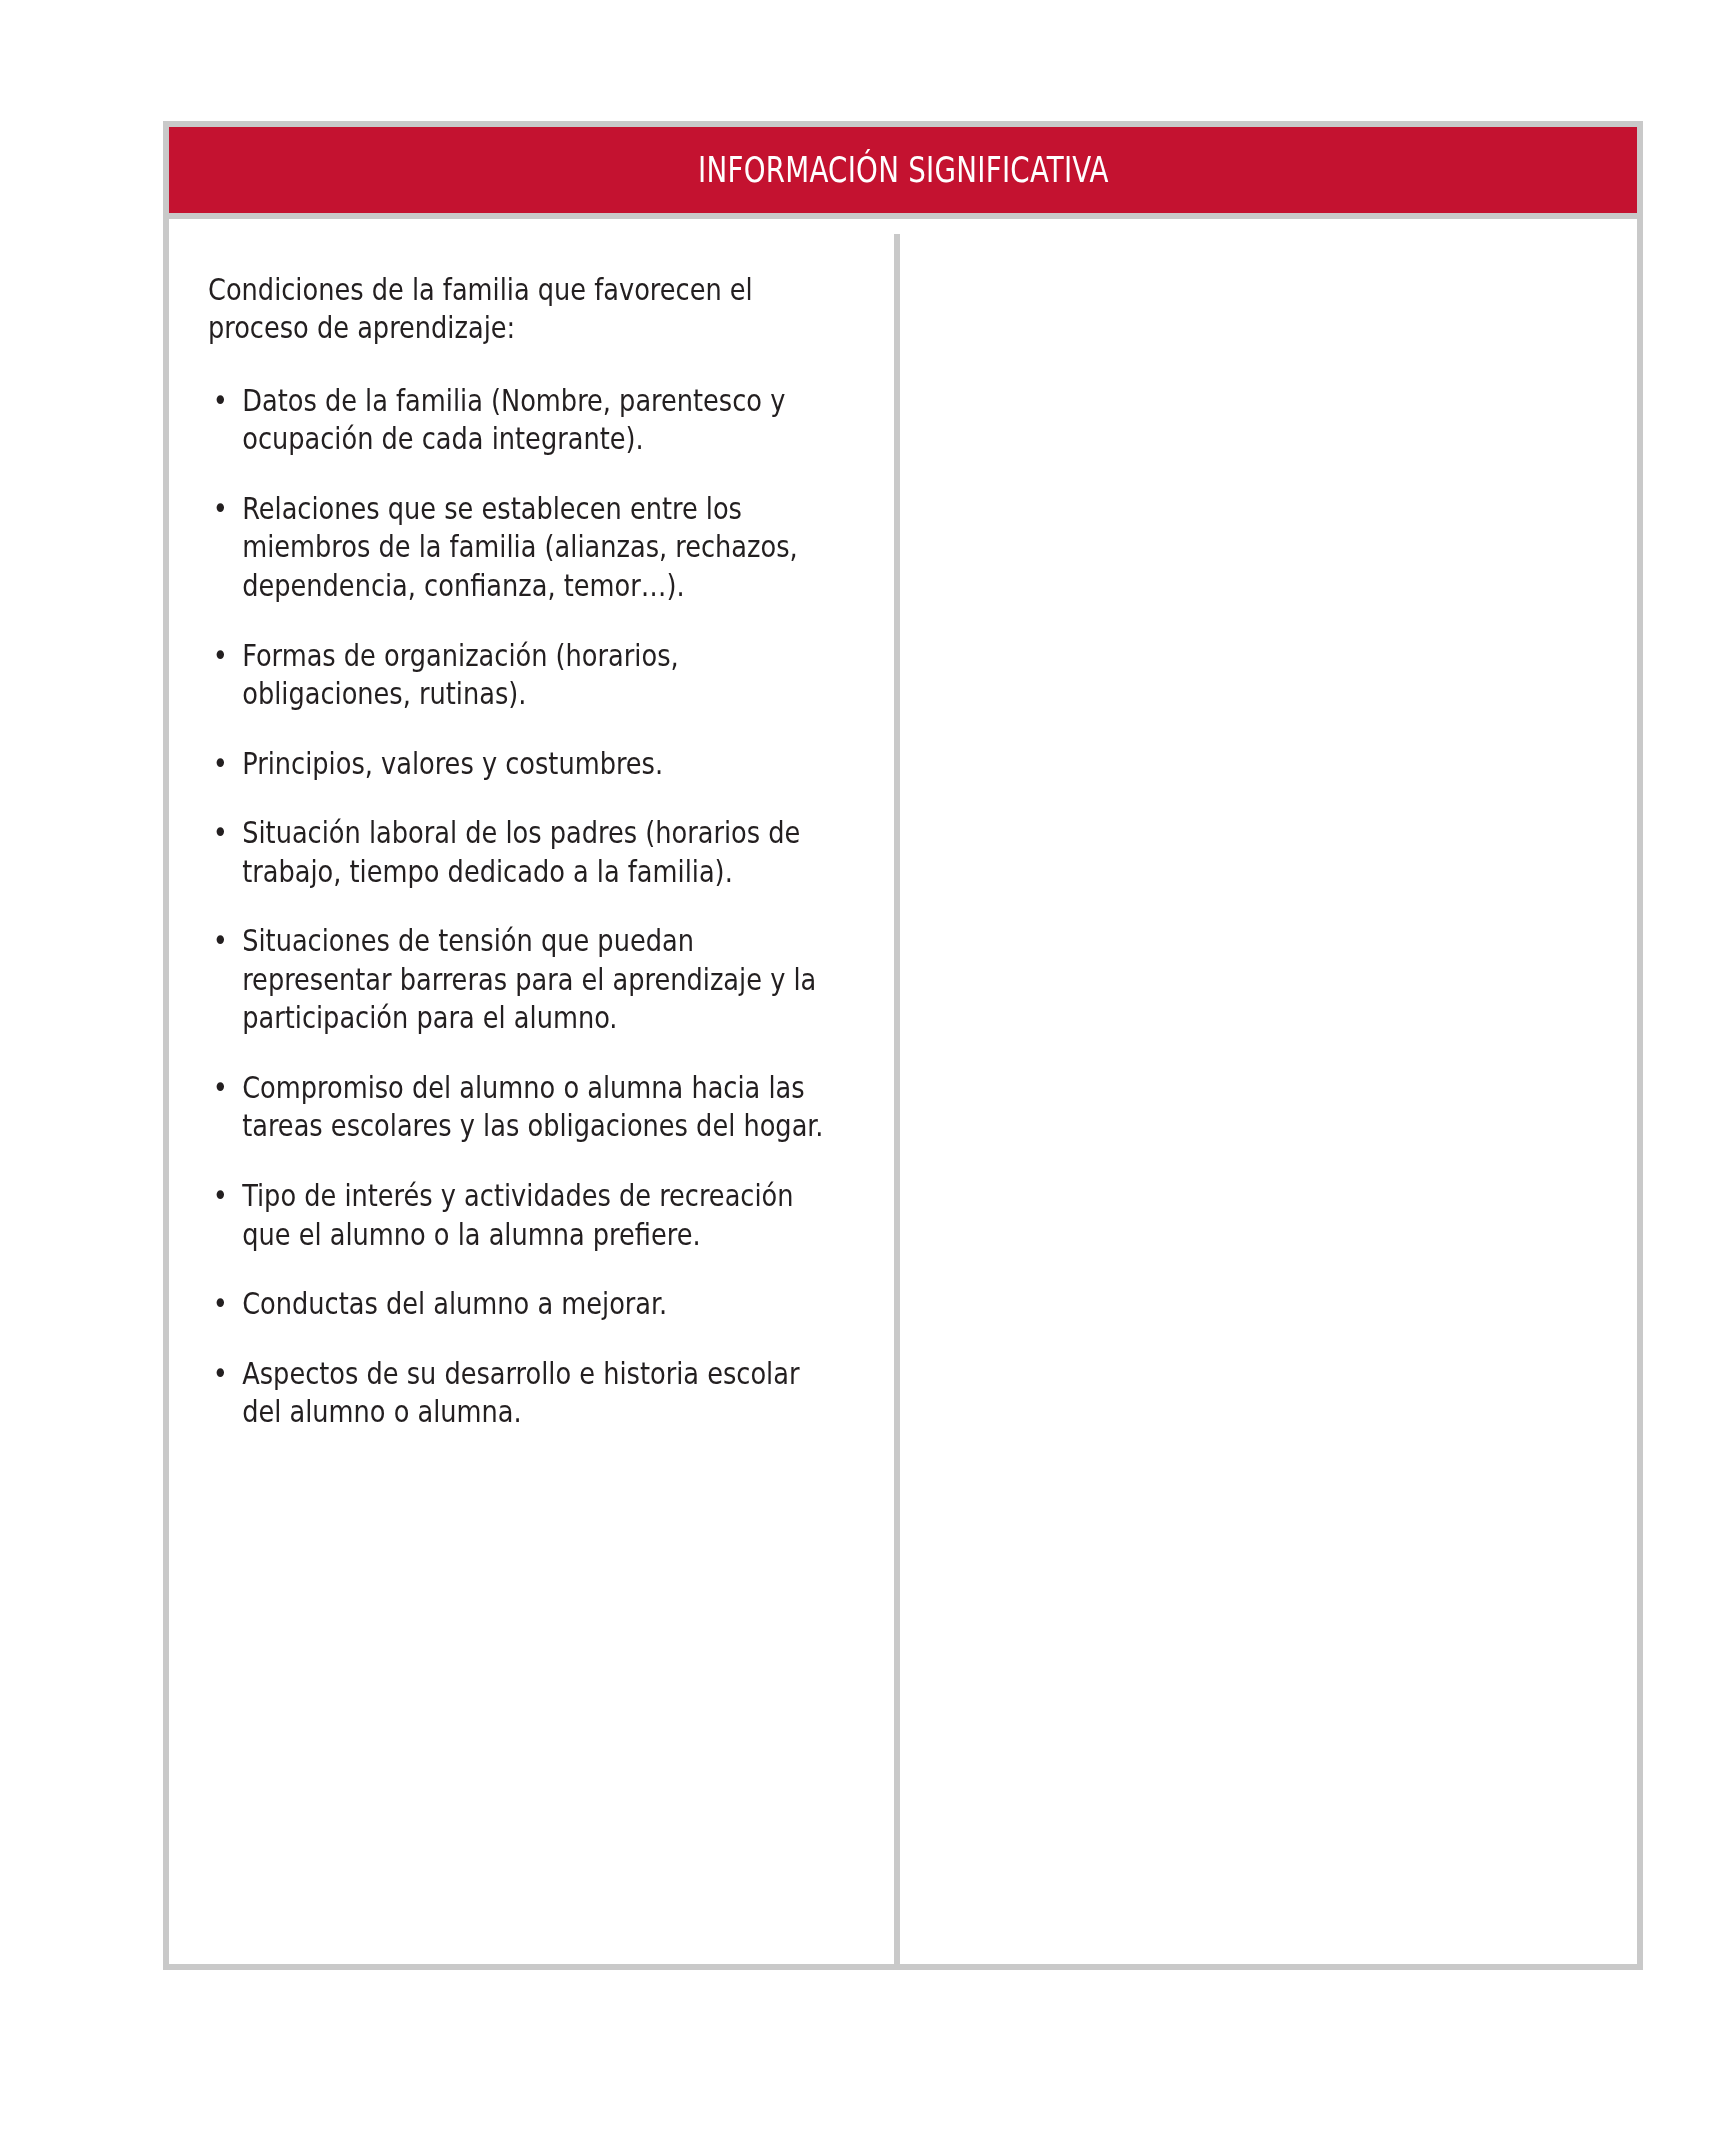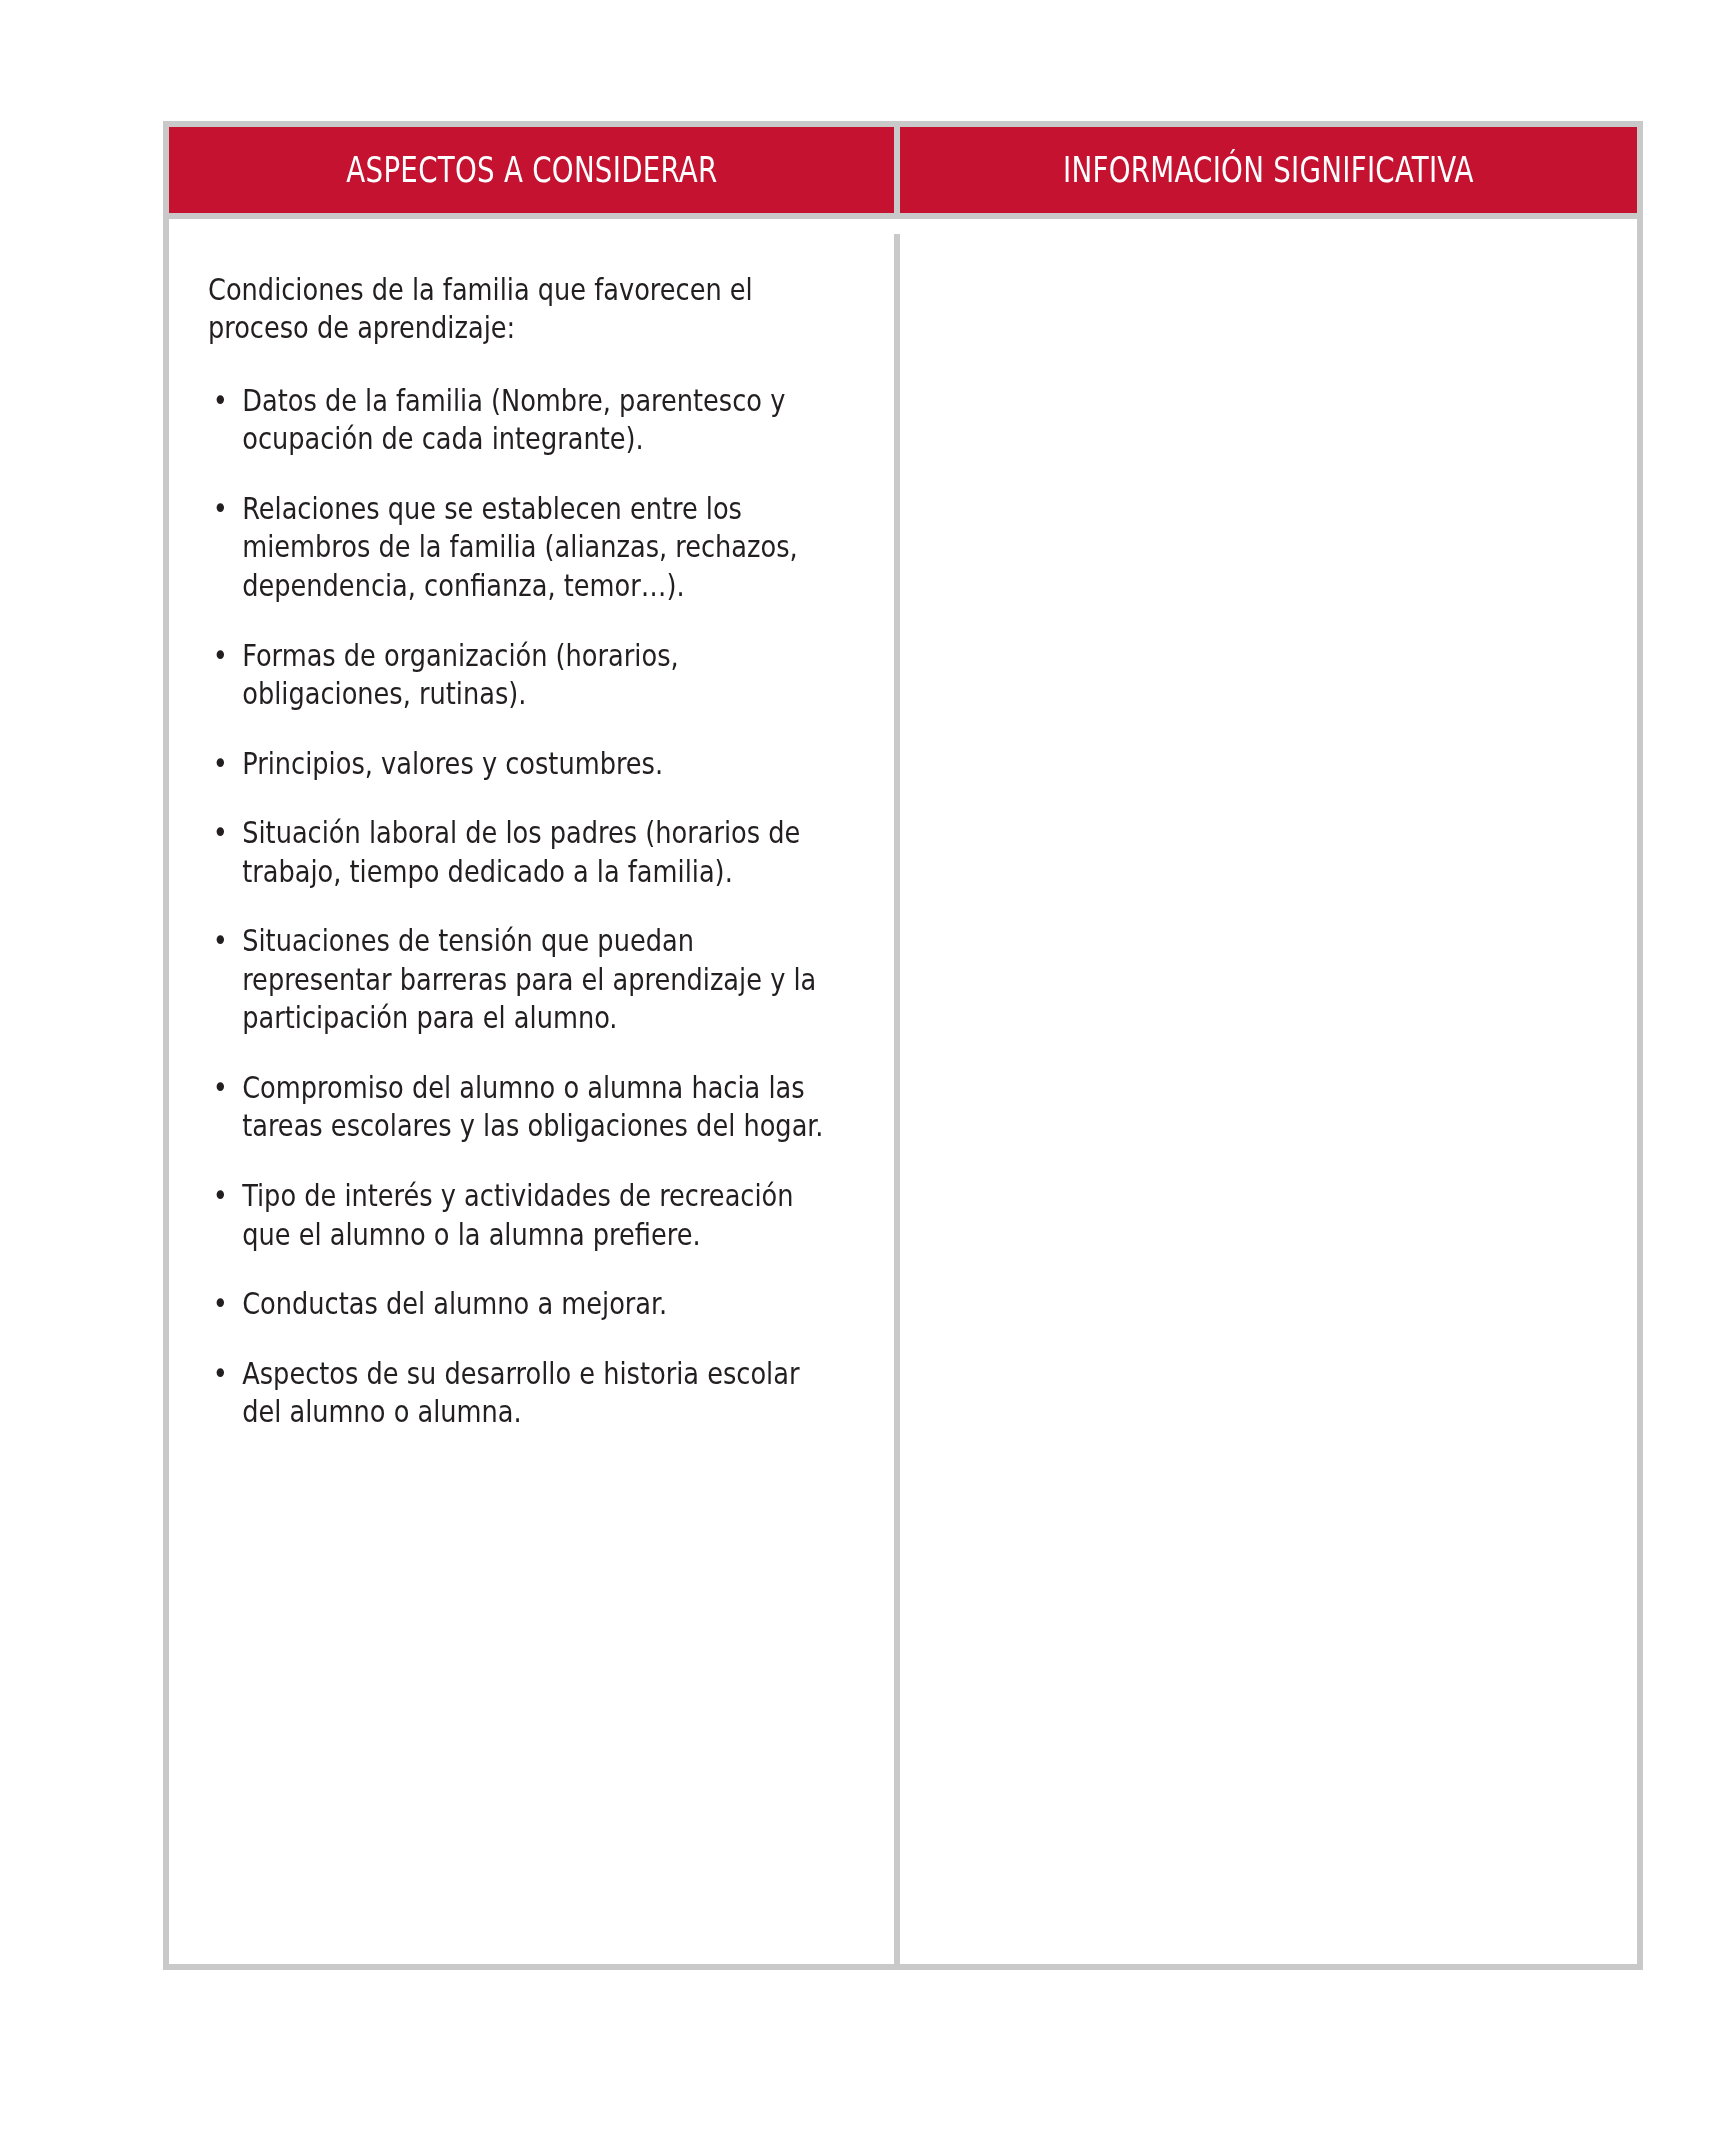--- a/index.html
+++ b/index.html
@@ -126,23 +126,20 @@
   }
 </style>
 </head>
 <body>
 
 <div class="page">
 
   <div class="table-wrap">
 
     <div class="header-row">
-      <div class="header-cell left">
-        <span class="header-text">ASPECTOS A CONSIDERAR</span>
-      </div>
       <div class="header-cell right">
         <span class="header-text">INFORMACIÓN SIGNIFICATIVA</span>
       </div>
     </div>
 
     <div class="body-row">
 
       <div class="body-cell left">
 
         <p class="intro">Condiciones de la familia que favorecen el proceso de aprendizaje:</p>

